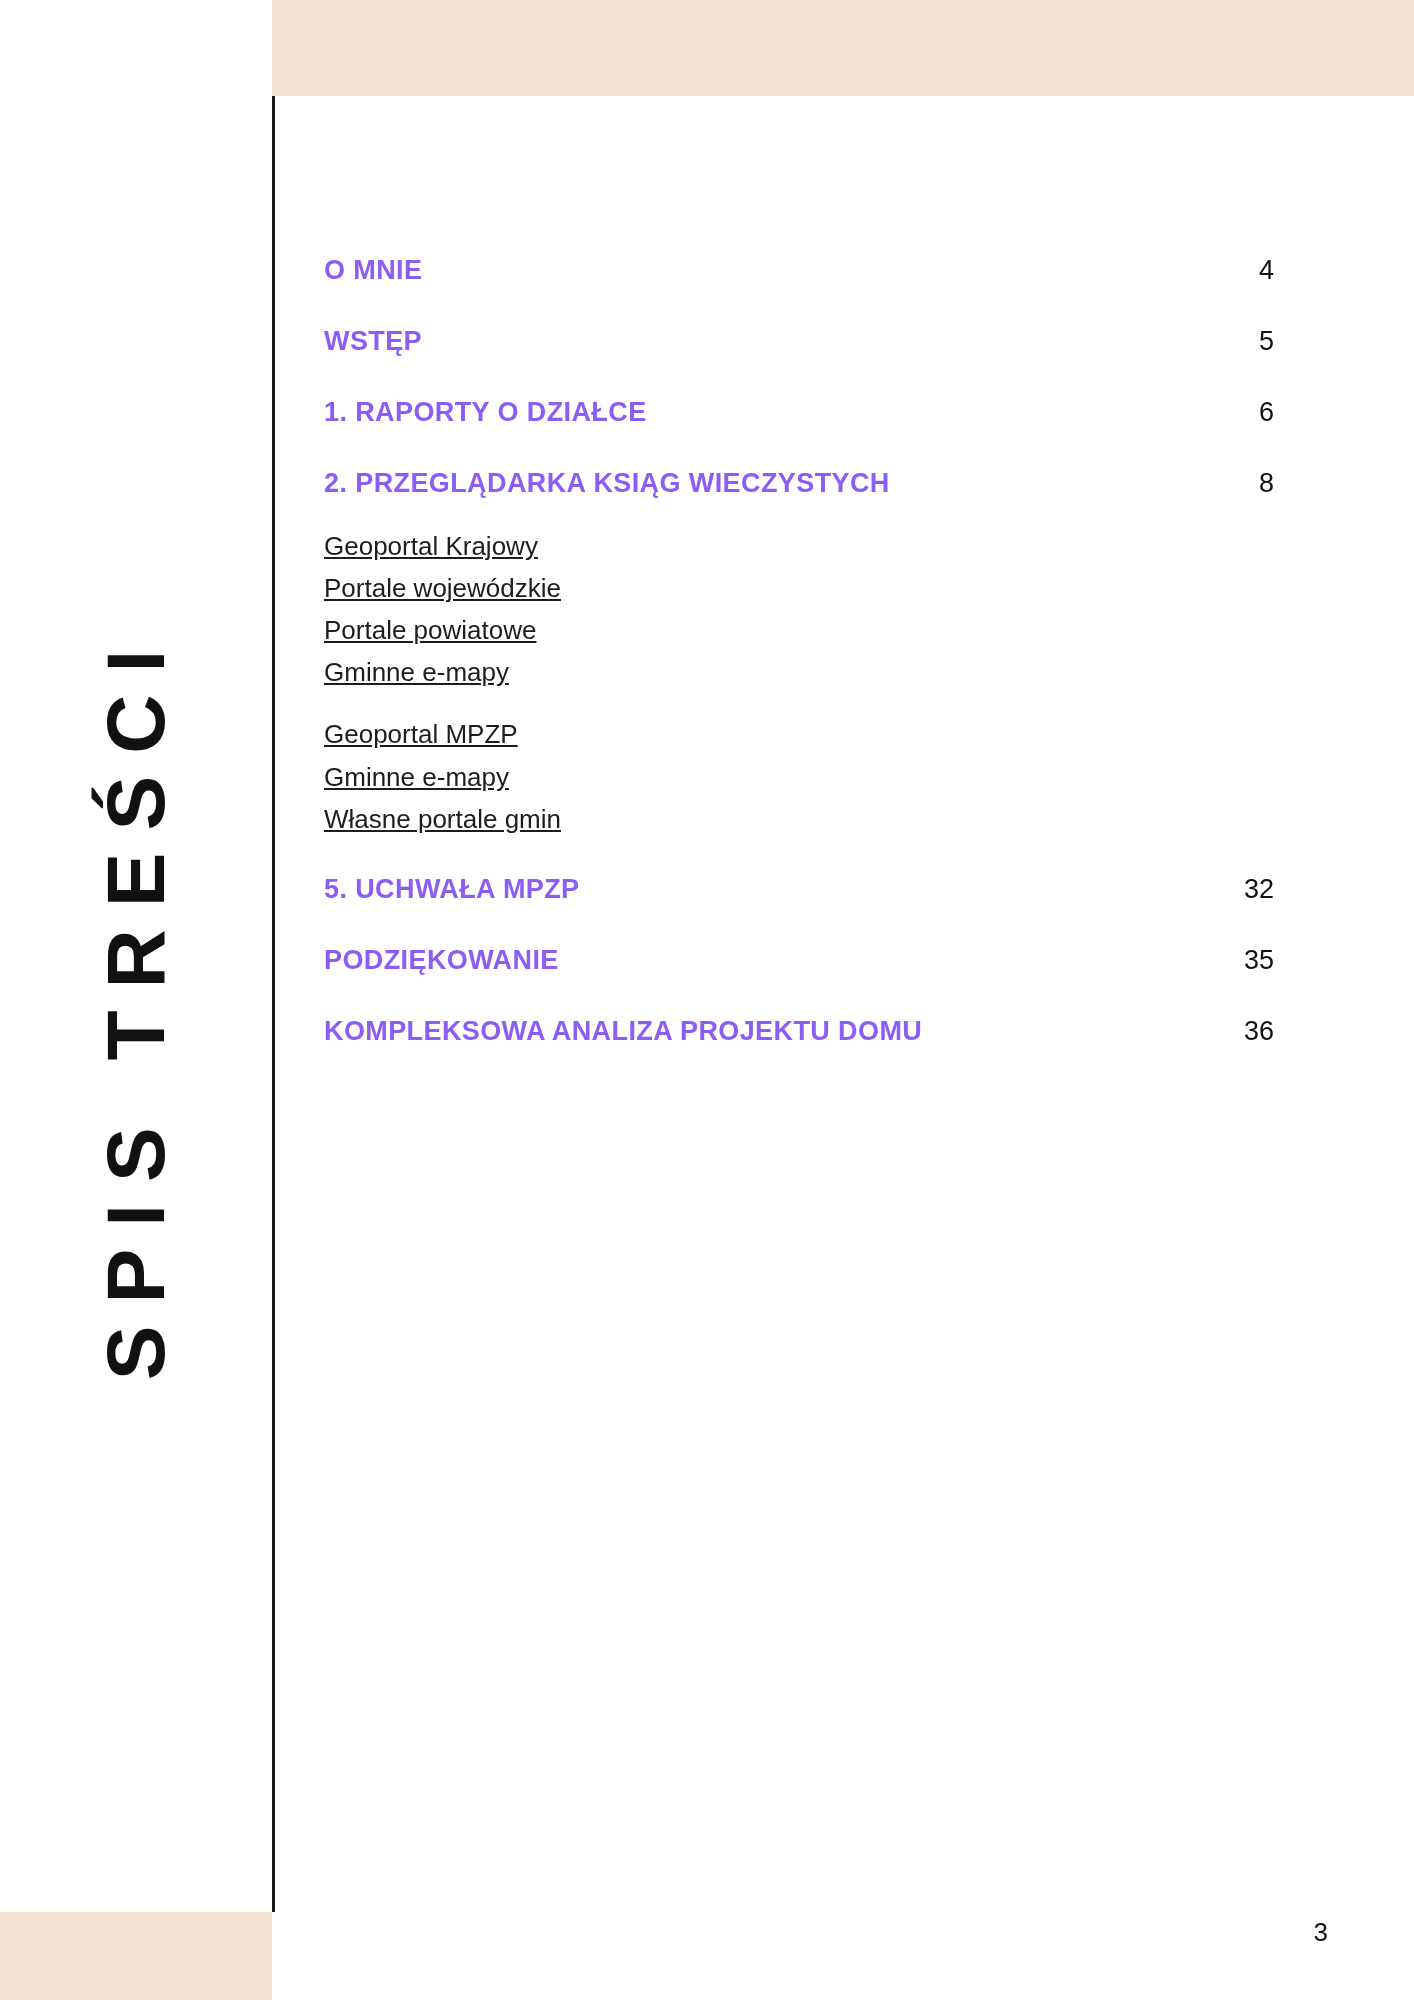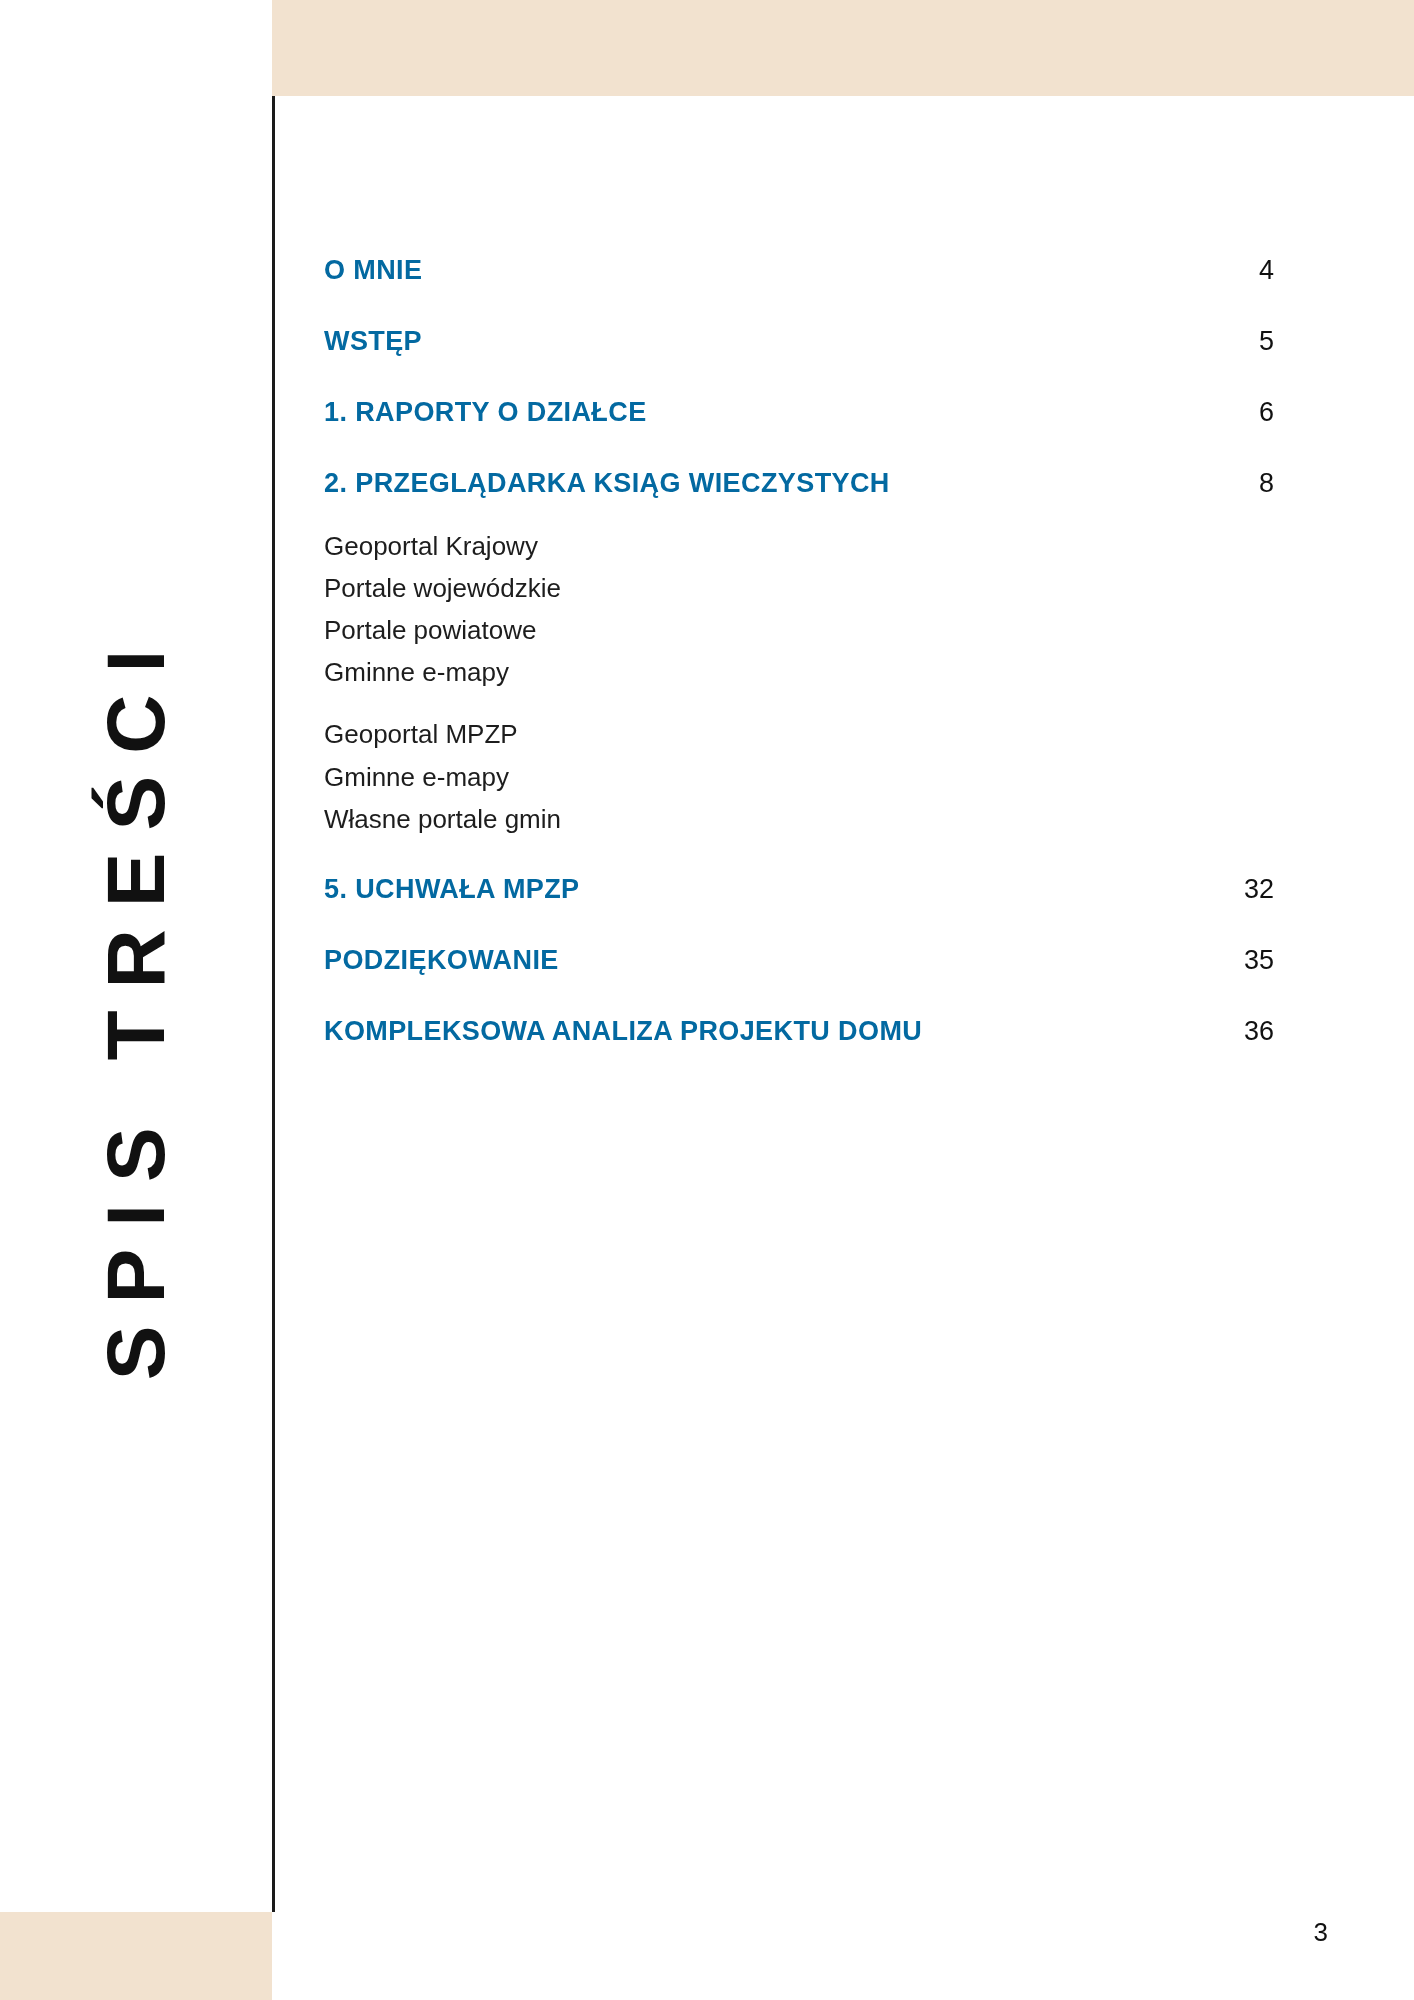--- a/index.html
+++ b/index.html
@@ -76,37 +76,38 @@
   .entry {
     display: flex;
     align-items: baseline;
     justify-content: space-between;
     margin-bottom: 40px;
   }
   .entry .label {
     font-size: 27px;
     font-weight: 700;
     letter-spacing: 0.4px;
-    color: #0369a1;
+    color: #8b5cf6;
   }
   .entry .page {
     font-size: 27px;
     font-weight: 400;
     color: #111111;
     margin-left: 24px;
   }
 
   .sublist {
     margin: -14px 0 34px 0;
   }
   .sublist .sub {
     font-size: 26px;
     font-weight: 400;
     line-height: 1.62;
     color: #1d1d1d;
+    text-decoration: underline;
   }
 
   .page-number {
     position: absolute;
     right: 86px;
     bottom: 52px;
     font-size: 26px;
     color: #111111;
   }
 </style>

